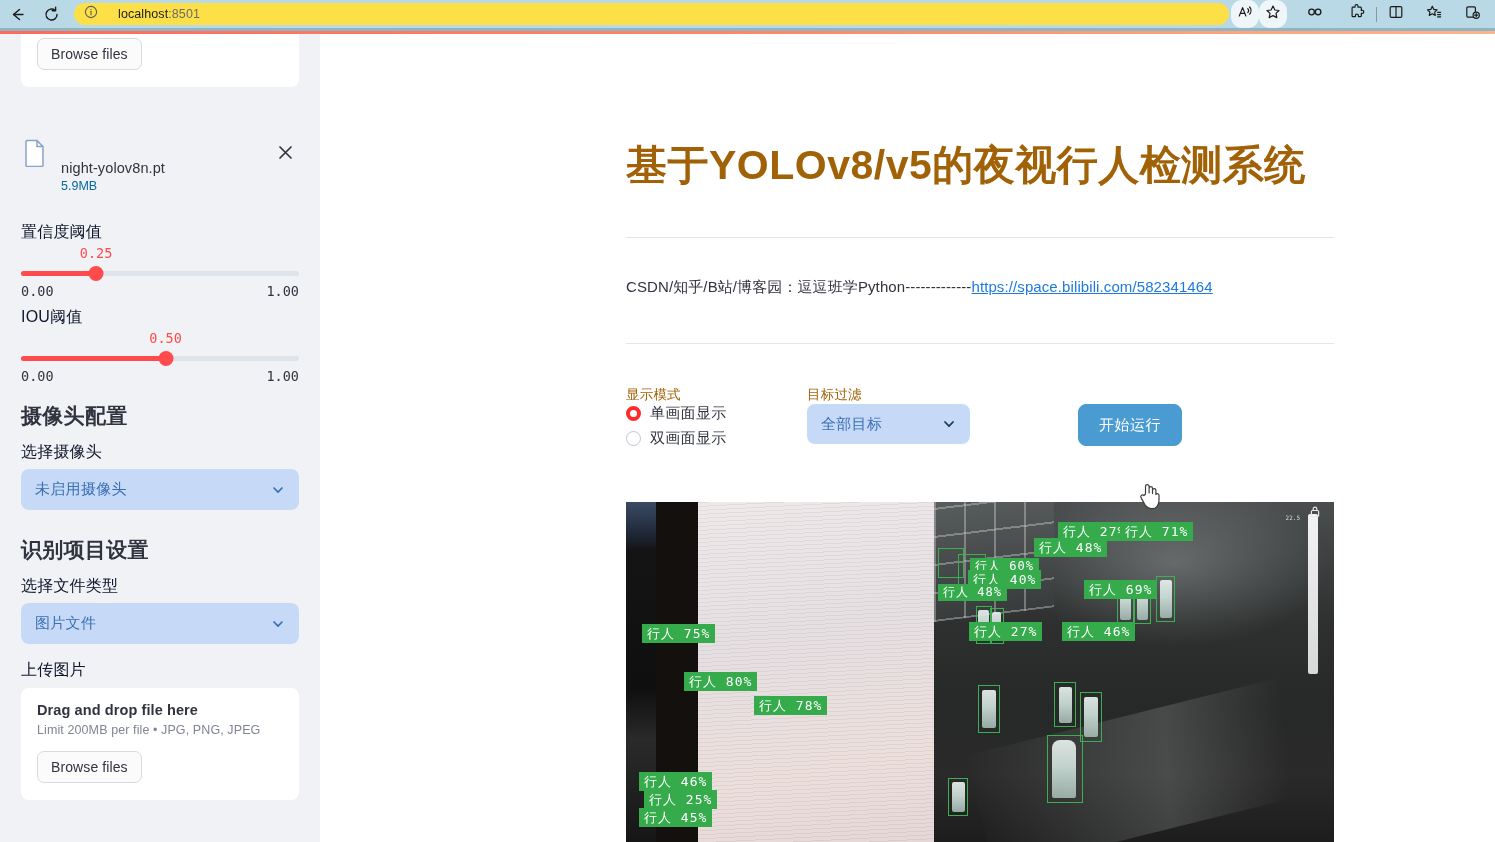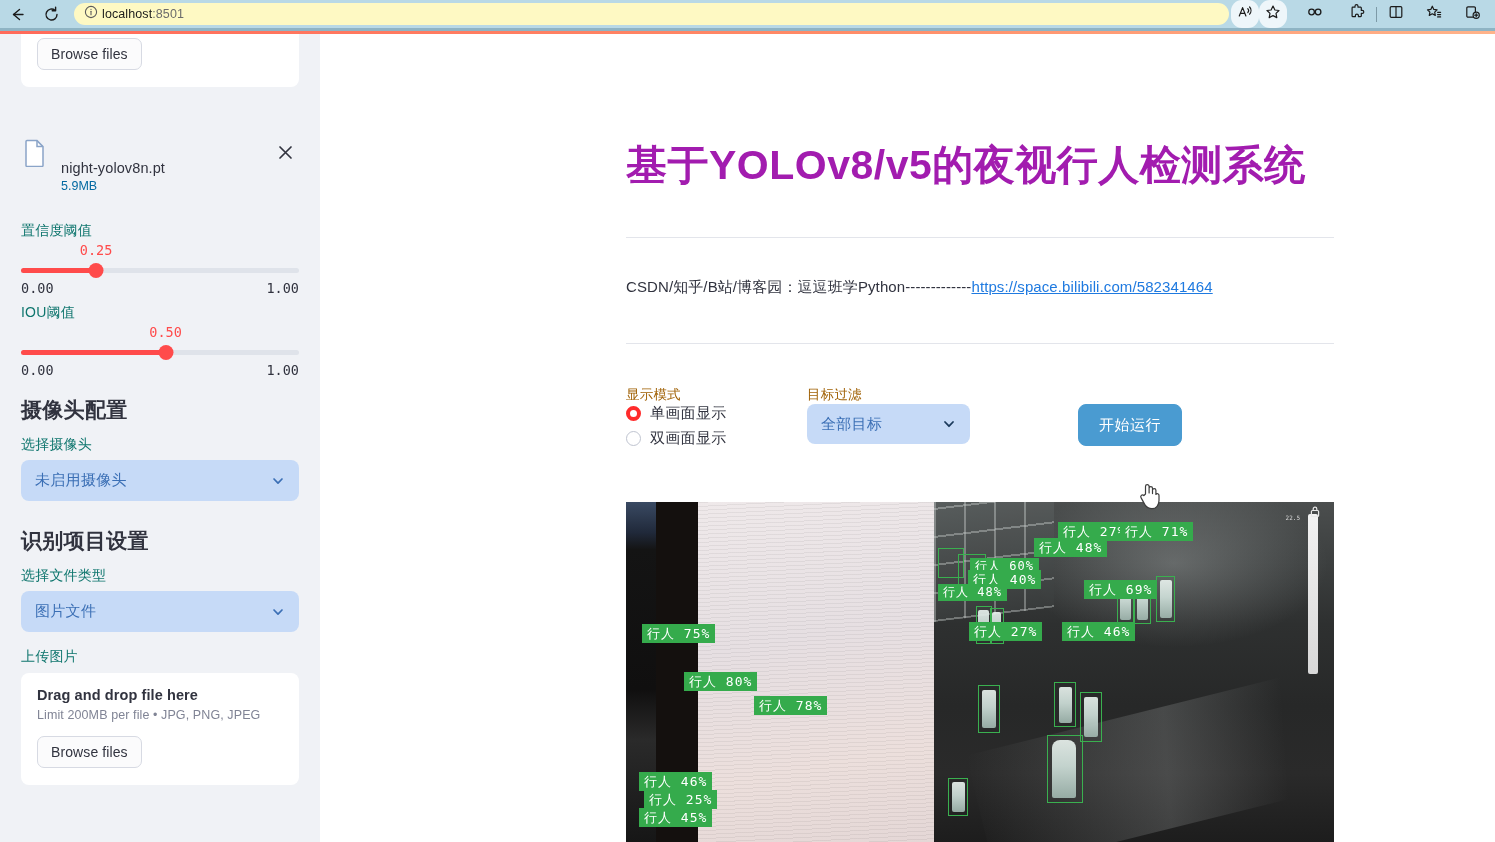--- a/index.html
+++ b/index.html
@@ -19,25 +19,25 @@
   }
   .nav-btn {
     width: 34px; height: 28px;
     display: flex; align-items: center; justify-content: center;
     color: #1a1a1a;
   }
   .nav-btn svg { display: block; }
   .url-pill {
     margin-left: 6px;
     width: 1155px; height: 22px;
-    background: #fef9c3;
+    background: #fde047;
     border-radius: 12px;
     display: flex; align-items: center;
     padding: 0 10px;
-    gap: 4px;
+    gap: 20px;
   }
   .url-text {
     font-size: 12.5px; color: #1b1b1b;
     letter-spacing: .1px;
     white-space: nowrap;
   }
   .url-text .host { color: #1b1b1b; }
   .url-text .port { color: #6b6b6b; }
   .chrome-right {
     display: flex; align-items: center; height: 28px;
@@ -120,21 +120,21 @@
   .file-name { font-size: 14.5px; color: #31333f; letter-spacing: .1px; margin-top: 48px; }
   .file-size { font-size: 12.5px; color: #0369a1; margin-top: 3px; }
   .file-remove {
     width: 24px; height: 24px;
     display: flex; align-items: center; justify-content: center;
     color: #31333f; cursor: pointer;
     font-size: 19px; line-height: 1;
   }
 
   .field-label {
-    font-size: 14px; color: #0f766e;
+    font-size: 16px; color: #0f172a;
     margin-top: 16px; margin-bottom: 2px;
     letter-spacing: .2px;
   }
   .slider-wrap { position: relative; height: 46px; margin-top: 2px; }
   .slider-value {
     position: absolute; top: 0;
     font-family: "DejaVu Sans Mono", monospace;
     font-size: 13.5px; color: #ff4b4b;
     transform: translateX(-50%);
   }
@@ -185,21 +185,21 @@
     position: absolute; top: 0; left: 320px;
     width: 1175px; height: 808px;
     background: #ffffff;
     overflow: hidden;
   }
   .main-inner {
     position: absolute; left: 306px; top: 0;
     width: 708px;
   }
   .page-title {
-    font-size: 41px; font-weight: 800; color: #a21caf;
+    font-size: 41px; font-weight: 800; color: #a16207;
     letter-spacing: .5px;
     margin-top: 106px;
     line-height: 1.25;
   }
   .hr {
     height: 1px; background: #e3e5eb;
     margin-top: 46px;
   }
   .link-line {
     font-size: 15px; color: #31333f;

